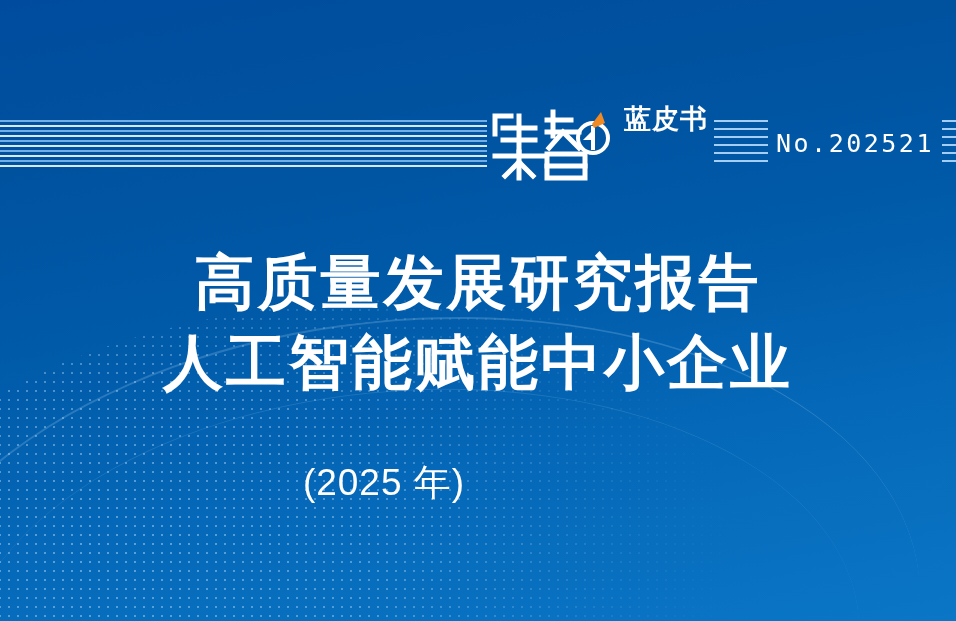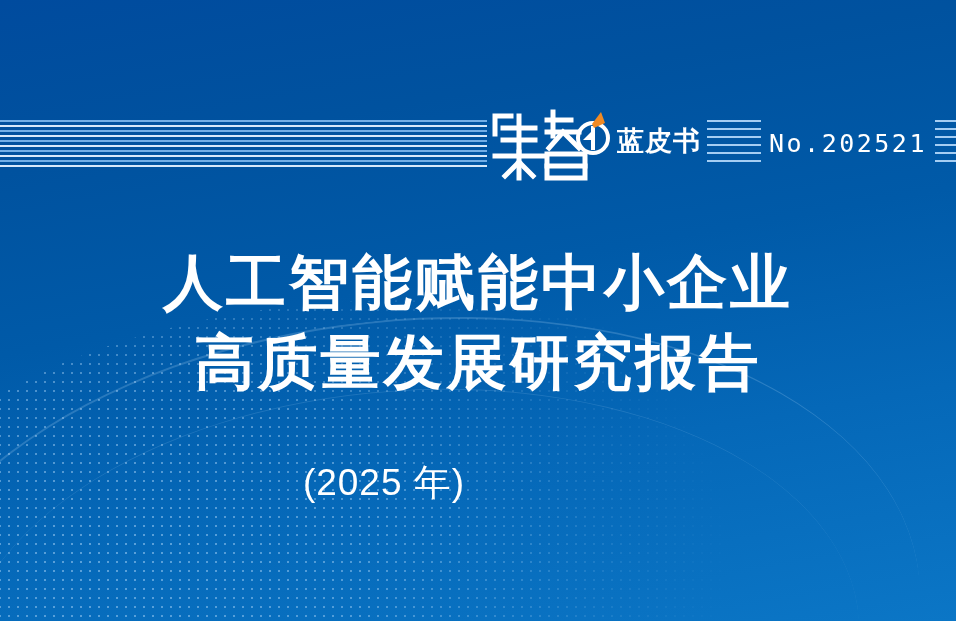--- a/index.html
+++ b/index.html
@@ -113,21 +113,22 @@
         rgba(255,255,255,0.0) 8px
     );
   }
   .stripe-block.wide { width: 54px; }
   .stripe-block.edge { width: 60px; }
 
   
   .logo-lockup {
     flex: 0 0 auto;
     display: flex;
-    align-items: center;
+    align-items: flex-start;
+    gap: 7px;
     margin: 0 6px 0 2px;
   }
   .logo-mark { position: relative; width: 128px; height: 76px; }
   .logo-mark svg { display: block; }
   .logo-word {
     color: #ffffff;
     font-size: 27px;
     font-weight: 700;
     letter-spacing: 1px;
     line-height: 1;
@@ -232,19 +233,19 @@
     </div>
 
     <div class="stripe-block wide"></div>
 
     <div class="issue-no">No.202521</div>
 
     <div class="stripe-block edge"></div>
   </div>
 
   <div class="title-block">
+    <div class="title-line">高质量发展研究报告</div>
     <div class="title-line">人工智能赋能中小企业</div>
-    <div class="title-line">高质量发展研究报告</div>
   </div>
 
   <div class="subtitle">(2025 年)</div>
 
 </div>
 
 </body></html>

